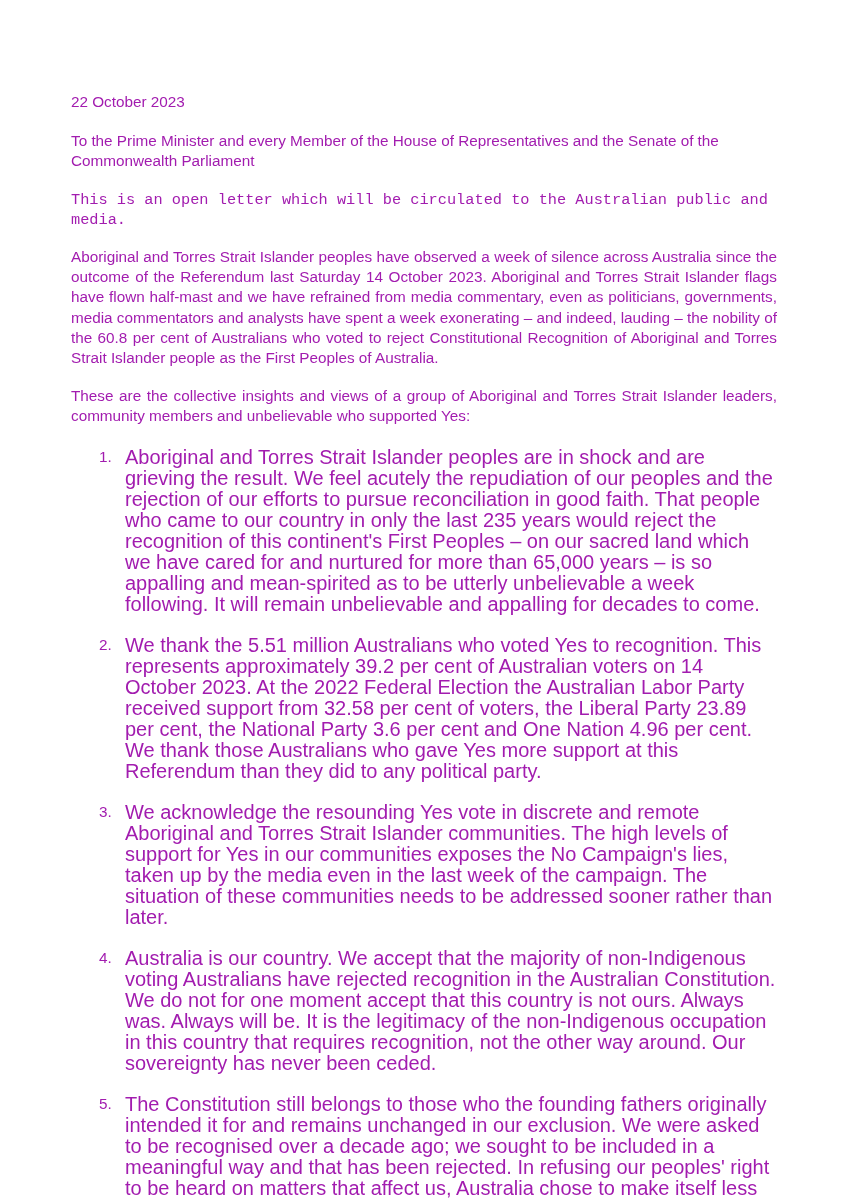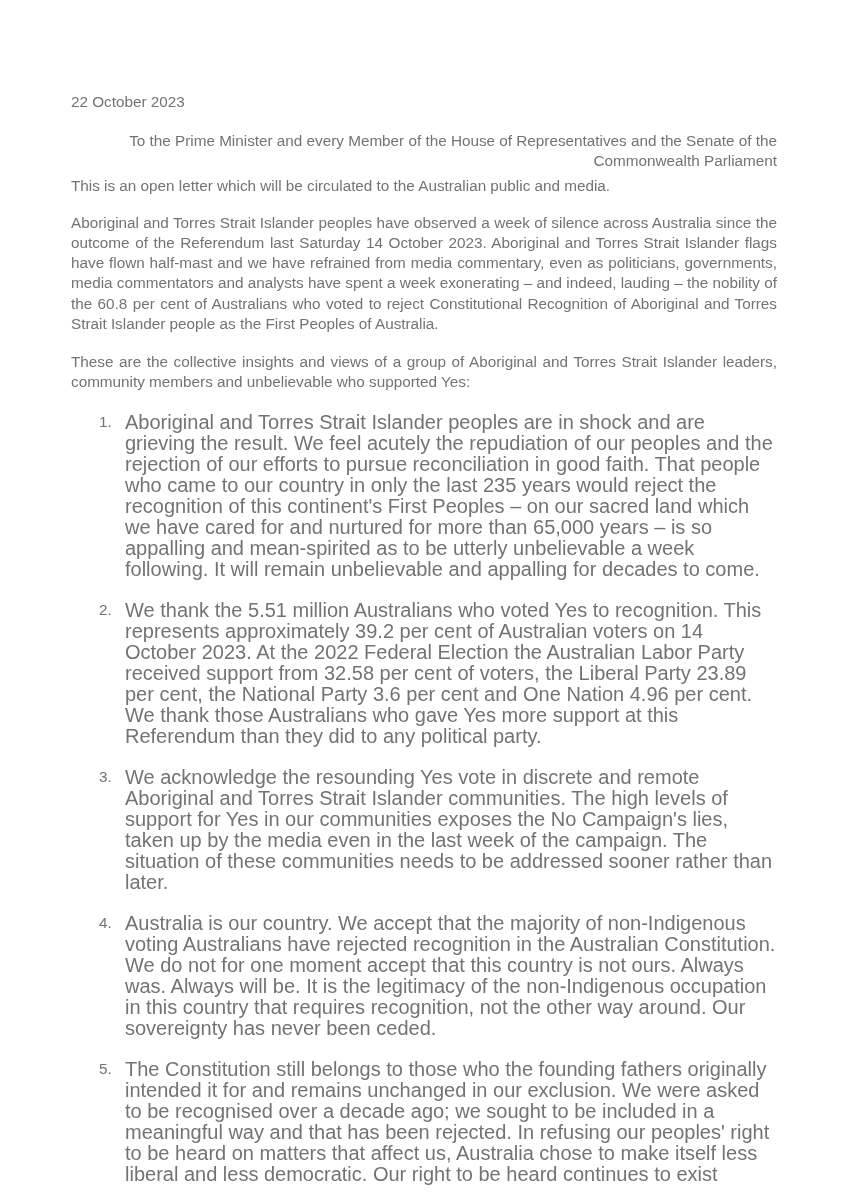--- a/index.html
+++ b/index.html
@@ -8,21 +8,21 @@
     background: #ffffff;
   }
   .page {
     position: relative;
     width: 849px;
     height: 1200px;
     background: #ffffff;
     overflow: hidden;
     box-sizing: border-box;
     font-family: "Liberation Sans", sans-serif;
-    color: #737373;
+    color: #a21caf;
   }
   .doc-body {
     position: absolute;
     left: 71px;
     top: 92px;
     width: 706px;
   }
   .para {
     font-size: 15.3px;
     line-height: 20.2px;
@@ -32,24 +32,25 @@
     letter-spacing: -0.01px;
     word-spacing: 0px;
     -webkit-font-smoothing: antialiased;
   }
   .para.date {
     text-align: left;
     margin-bottom: 19px;
   }
   .para.plain {
     text-align: left;
+    font-family: Liberation Mono, monospace;
   }
   .para.addressee {
-    text-align: right;
-    margin-bottom: 4px;
+    text-align: left;
+    margin-bottom: 18px;
   }
   .para.block {
     margin-bottom: 18px;
   }
   .para.intro {
     margin-bottom: 20px;
   }
   .num-list {
     margin: 0;
     padding: 0;

